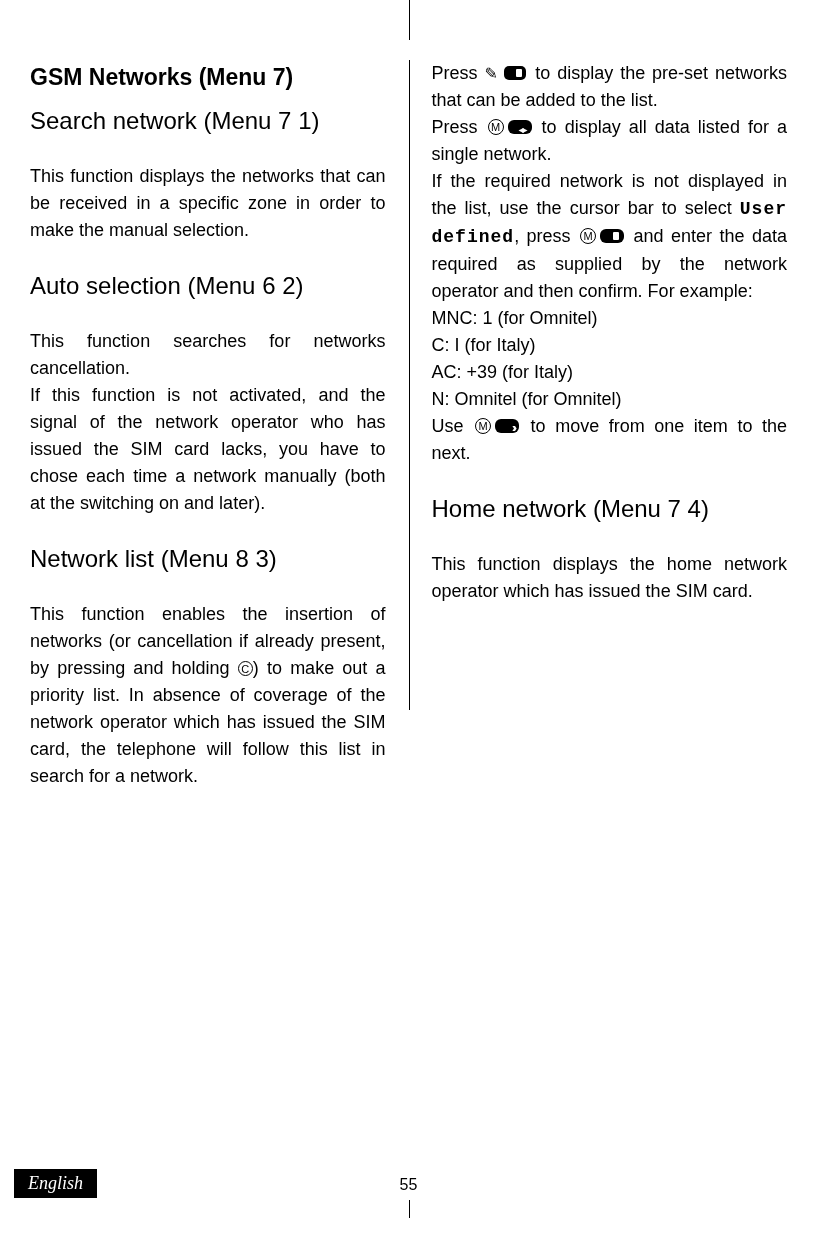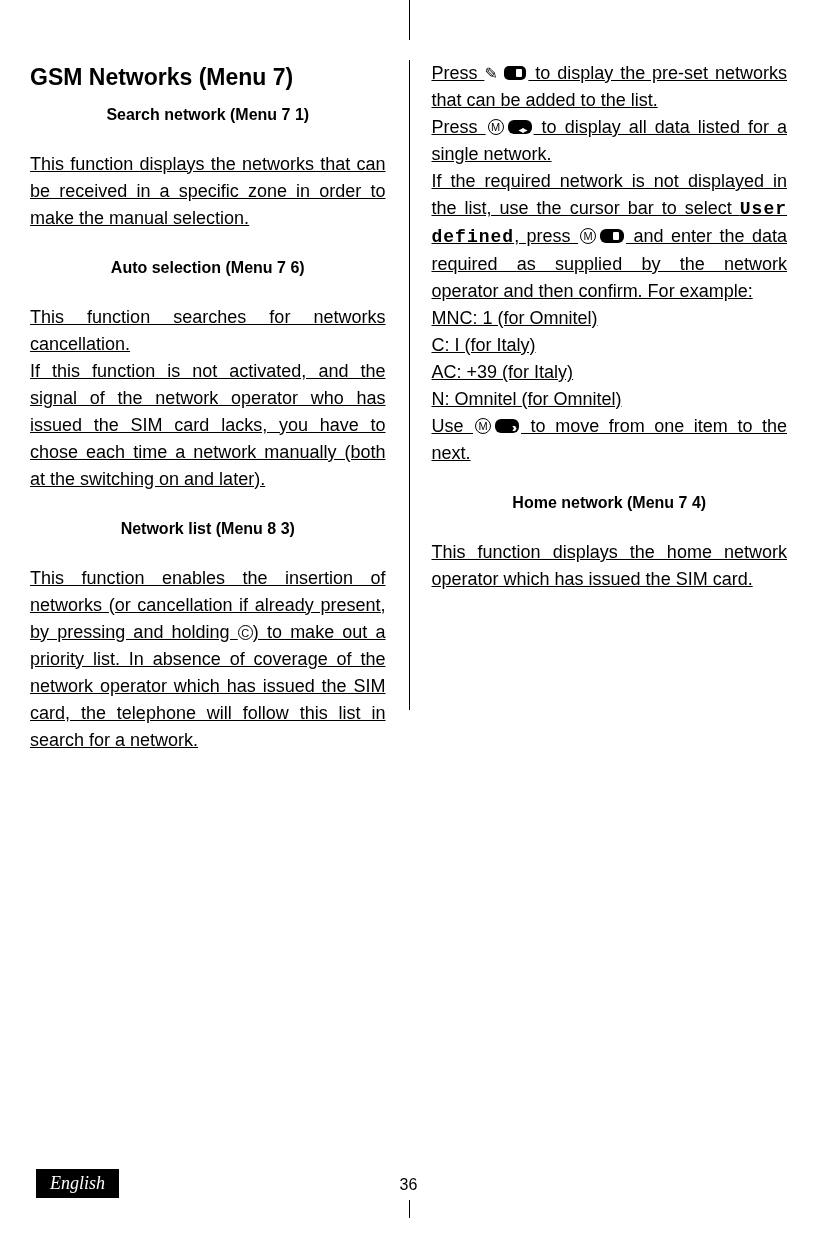--- a/index.html
+++ b/index.html
@@ -44,27 +44,26 @@
       height: 650px;
       background: #000;
     }
     .col-wrap { position: relative; }
     h1 {
       font-size: 23px;
       font-weight: bold;
       margin-bottom: 8px;
     }
     h2 {
-      font-size: 16px;
-      font-weight: bold;
+      font-size: 24px;
+      font-weight: normal;
       margin-bottom: 24px;
-      text-align: center;
     }
     h2.tight { margin-bottom: 24px; margin-top: 24px; }
-    p { text-align: justify; margin-bottom: 24px; text-decoration: underline; }
+    p { text-align: justify; margin-bottom: 24px; }
     p.nogap { margin-bottom: 0; }
     .mono { font-family: "Courier New", monospace; font-weight: bold; letter-spacing: 1px; }
     .icon {
       display: inline-block;
       vertical-align: middle;
       margin: 0 2px;
     }
     .icon-pencil-rect {
       width: 40px; height: 16px;
       position: relative;
@@ -140,21 +139,21 @@
     }
     .icon-c {
       display: inline-block; width: 15px; height: 15px;
       border: 1px solid #000; border-radius: 50%;
       font-size: 11px; line-height: 14px; text-align: center;
       vertical-align: middle;
     }
     .footer {
       position: absolute;
       bottom: 40px; left: 0; right: 0;
-      display: flex; align-items: center; padding-left: 22px;
+      display: flex; align-items: center;
     }
     .lang-tab {
       background: #000; color: #fff;
       font-style: italic; font-family: Georgia, serif;
       padding: 4px 14px; font-size: 18px;
       margin-left: 14px;
     }
     .page-num {
       position: absolute; left: 50%; transform: translateX(-50%);
       bottom: 4px; font-size: 16px;
@@ -170,21 +169,21 @@
 <div class="page">
   <div class="divider-top"></div>
 
   <div class="columns col-wrap">
     <div class="divider-mid"></div>
 
     <div class="col col-left">
       <h1>GSM Networks (Menu 7)</h1>
       <h2>Search network (Menu 7 1)</h2>
       <p>This function displays the networks that can be received in a specific zone in order to make the manual selection.</p>
-      <h2 class="tight">Auto selection (Menu 7 6)</h2>
+      <h2 class="tight">Auto selection (Menu 6 2)</h2>
       <p class="nogap">This function searches for networks cancellation.</p>
       <p>If this function is not activated, and the signal of the network operator who has issued the SIM card lacks, you have to chose each time a network manually (both at the switching on and later).</p>
       <h2 class="tight">Network list (Menu 8 3)</h2>
       <p>
         <span>This function enables the insertion of networks (or cancellation if already present, by pressing and holding </span><span class="icon-c">C</span><span>) to make out a priority list. In absence of coverage of the network operator which has issued the SIM card, the telephone will follow this list in search for a network.</span>
       </p>
     </div>
 
     <div class="col col-right">
       <p class="nogap">
@@ -203,16 +202,16 @@
       <p>
         <span>Use </span><span class="icon icon-m-chev"><span class="inn">››</span></span><span> to move from one item to the next.</span>
       </p>
       <h2 class="tight">Home network (Menu 7 4)</h2>
       <p>This function displays the home network operator which has issued the SIM card.</p>
     </div>
   </div>
 
   <div class="footer">
     <div class="lang-tab">English</div>
-    <div class="page-num">36</div>
+    <div class="page-num">55</div>
     <div class="tick-bottom"></div>
   </div>
 </div>
 
 </body></html>

